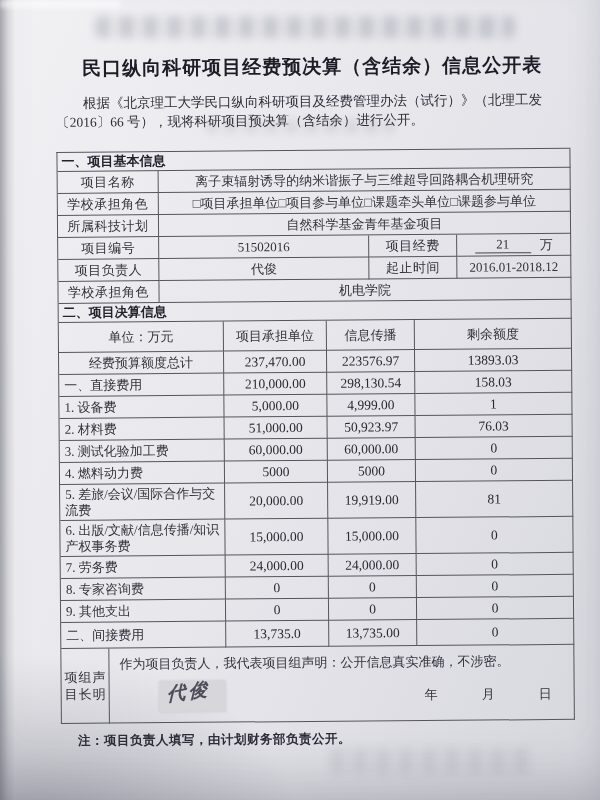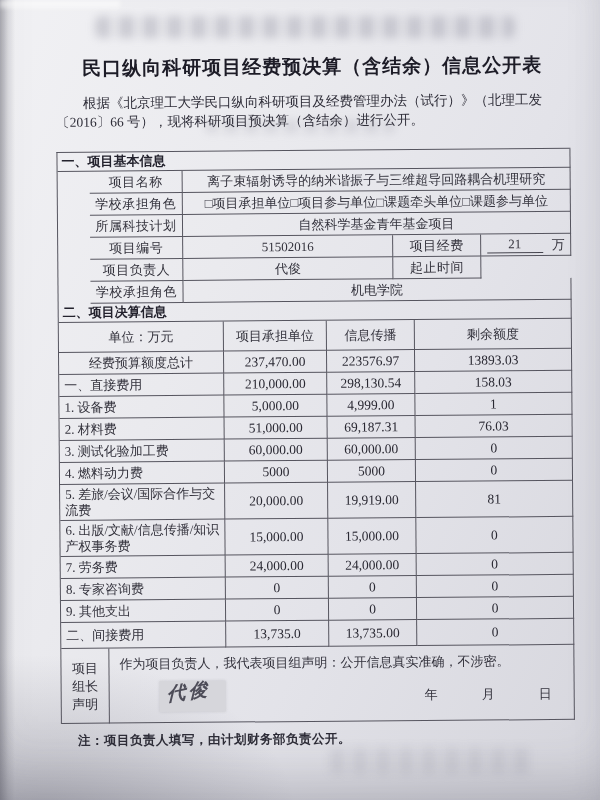--- a/index.html
+++ b/index.html
@@ -41,39 +41,39 @@
 
   .tbl{border-left:1px solid #56555f;border-top:1px solid #56555f;width:513px;font-size:13px;}
   .row{display:flex;}
   .cell{border-right:1px solid #56555f;border-bottom:1px solid #56555f;box-sizing:border-box;
     display:flex;align-items:center;justify-content:center;text-align:center;min-height:22px;
     padding:1px 3px;line-height:16px;}
   .sec-h{justify-content:flex-start;text-align:left;font-weight:bold;min-height:19px;
     padding-left:4px;color:#23222d;font-family:"Liberation Sans","DejaVu Sans",sans-serif;font-size:13px;}
   .full{flex:1;}
   .lab{letter-spacing:.5px;}
-  .w-lab{width:93px;flex:none;margin-left:32px;}
+  .w-lab{width:101px;flex:none;}
   .w-v1{width:210px;flex:none;}
   .w-lab2{width:88px;flex:none;}
   .flex1{flex:1;}
 
   .c0{width:165px;flex:none;}
   .c1{width:103px;flex:none;}
   .c2{width:88px;flex:none;}
   .c3{flex:1;}
   .colh{min-height:30px;}
   .left-cell{justify-content:flex-start;text-align:left;padding-left:5px;}
   .num{font-size:13.5px;color:#2a2933;}
   .tall .cell{min-height:36px;}
   .last .cell{min-height:26px;}
 
   .u{display:inline-block;min-width:48px;text-align:center;border-bottom:1px solid #45444e;padding:0 4px;}
   .unit{margin-left:9px;}
 
-  .side{width:48px;flex:none;flex-direction:column;justify-content:center;gap:1px;line-height:17px;}
+  .side{width:48px;flex:none;flex-direction:row;justify-content:center;gap:1px;line-height:17px;}
   .decl{flex:1;flex-direction:column;align-items:stretch;justify-content:flex-start;
     text-align:left;padding:7px 6px 8px 10px;}
   .stmt{line-height:18px;}
   .signline{display:flex;align-items:center;margin-top:7px;padding-left:26px;min-height:34px;}
   .sig-patch{display:inline-block;width:66px;height:31px;background:#d6d6db;
     box-shadow:0 0 3px rgba(60,60,75,.15);margin-left:14px;position:relative;top:-1px;}
   .sig{display:inline-block;font-size:19px;font-style:italic;font-weight:600;color:#4d4c58;
     letter-spacing:3px;transform:rotate(-7deg) skewX(-8deg);position:relative;top:3px;left:7px;}
   .dates{margin-left:auto;display:flex;gap:44px;padding-right:16px;}
 
@@ -126,20 +126,21 @@
           <div class="cell flex1">
               <span class="u">21</span>
               <span class="unit">万</span>
             </div>
         </div>
 
         <div class="row">
           <div class="cell lab w-lab">项目负责人</div>
           <div class="cell w-v1">代俊</div>
           <div class="cell lab w-lab2">起止时间</div>
+          <div class="cell flex1">2016.01-2018.12</div>
         </div>
 
         <div class="row">
           <div class="cell lab w-lab">学校承担角色</div>
           <div class="cell flex1">机电学院</div>
         </div>
 
         <div class="row">
             <div class="cell full sec-h">二、项目决算信息</div>
           </div>
@@ -168,21 +169,21 @@
         <div class="row">
           <div class="cell c0 left-cell">1. 设备费</div>
           <div class="cell c1 num">5,000.00</div>
           <div class="cell c2 num">4,999.00</div>
           <div class="cell c3 num">1</div>
         </div>
 
         <div class="row">
           <div class="cell c0 left-cell">2. 材料费</div>
           <div class="cell c1 num">51,000.00</div>
-          <div class="cell c2 num">69,187.31</div>
+          <div class="cell c2 num">50,923.97</div>
           <div class="cell c3 num">76.03</div>
         </div>
 
         <div class="row">
           <div class="cell c0 left-cell">3. 测试化验加工费</div>
           <div class="cell c1 num">60,000.00</div>
           <div class="cell c2 num">60,000.00</div>
           <div class="cell c3 num">0</div>
         </div>
 

